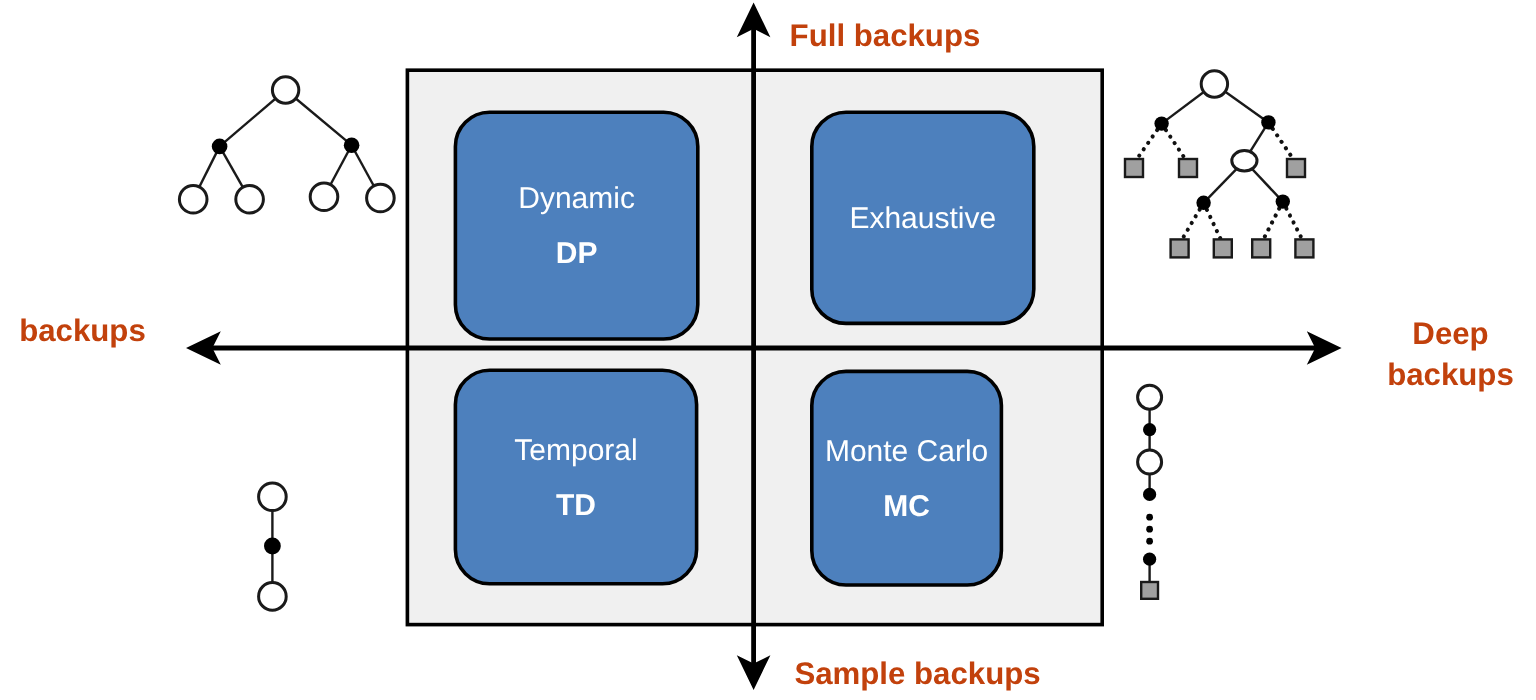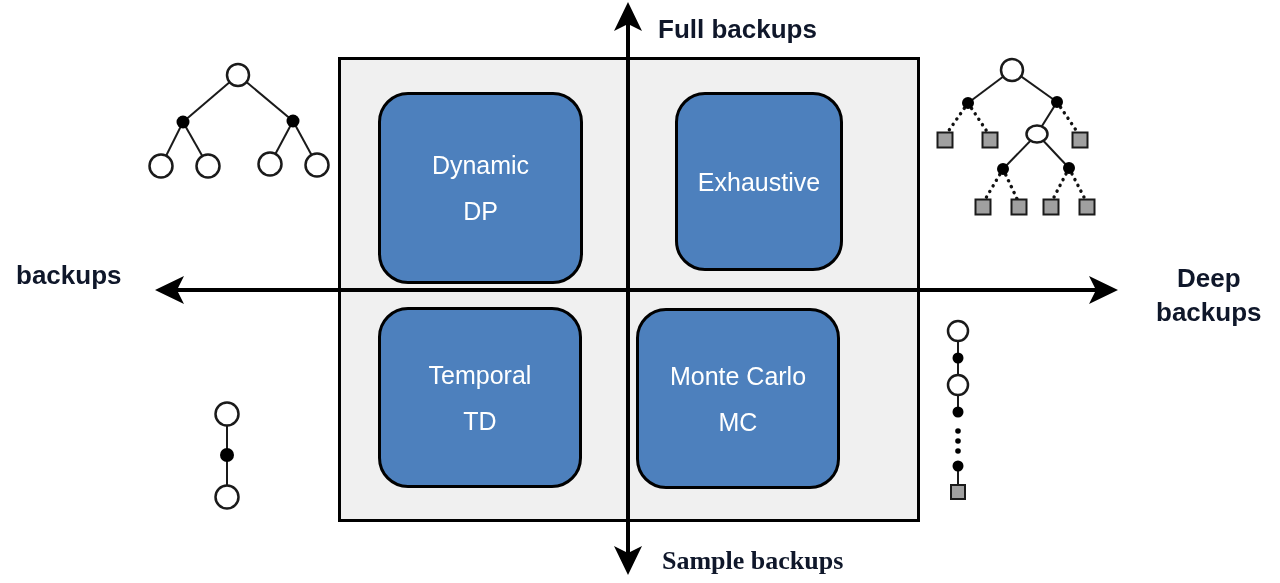--- a/index.html
+++ b/index.html
@@ -44,36 +44,36 @@
     box-sizing: border-box;
     display: flex;
     flex-direction: column;
     align-items: center;
     justify-content: center;
     color: var(--quadrant-text, #ffffff);
     font-size: 25px;
     line-height: 46px;
     text-align: center;
   }
-  .qbox .abbr { font-weight: normal; }
+  .qbox .abbr { font-weight: bold; }
   .qbox-dp { left: 378px; top: 92px;  width: 205px; height: 192px; }
-  .qbox-es { left: 675px; top: 92px;  width: 168px; height: 179px; }
+  .qbox-es { left: 675px; top: 92px;  width: 188px; height: 179px; }
   .qbox-td { left: 378px; top: 307px; width: 204px; height: 181px; }
-  .qbox-mc { left: 636px; top: 308px; width: 204px; height: 181px; }
+  .qbox-mc { left: 675px; top: 308px; width: 161px; height: 181px; }
 
   .axis-label {
     position: absolute;
     font-weight: bold;
     font-size: 26px;
-    color: #0f172a;
+    color: #c2410c;
     white-space: nowrap;
     line-height: 34px;
   }
   .label-top    { left: 658px; top: 12px;  }
-  .label-bottom { left: 662px; top: 544px; font-family: Liberation Serif, serif; }
+  .label-bottom { left: 662px; top: 544px; }
   .label-left   { left: 16px;  top: 258px; }
   .label-right  { left: 1156px; top: 261px; text-align: center; }
 </style>
 </head>
 <body>
 
 <div class="canvas">
 
   <div class="panel"></div>
 

